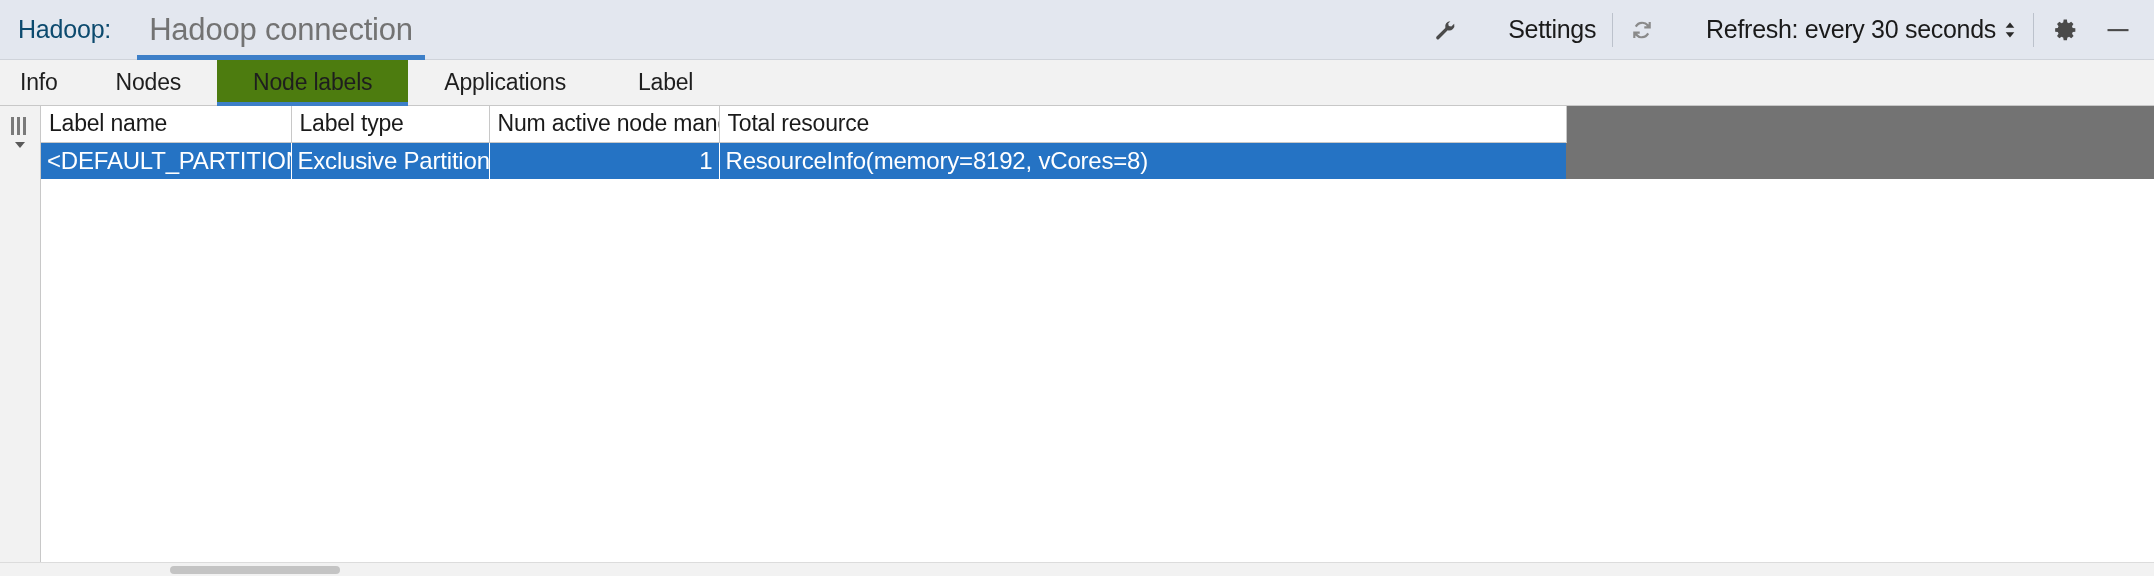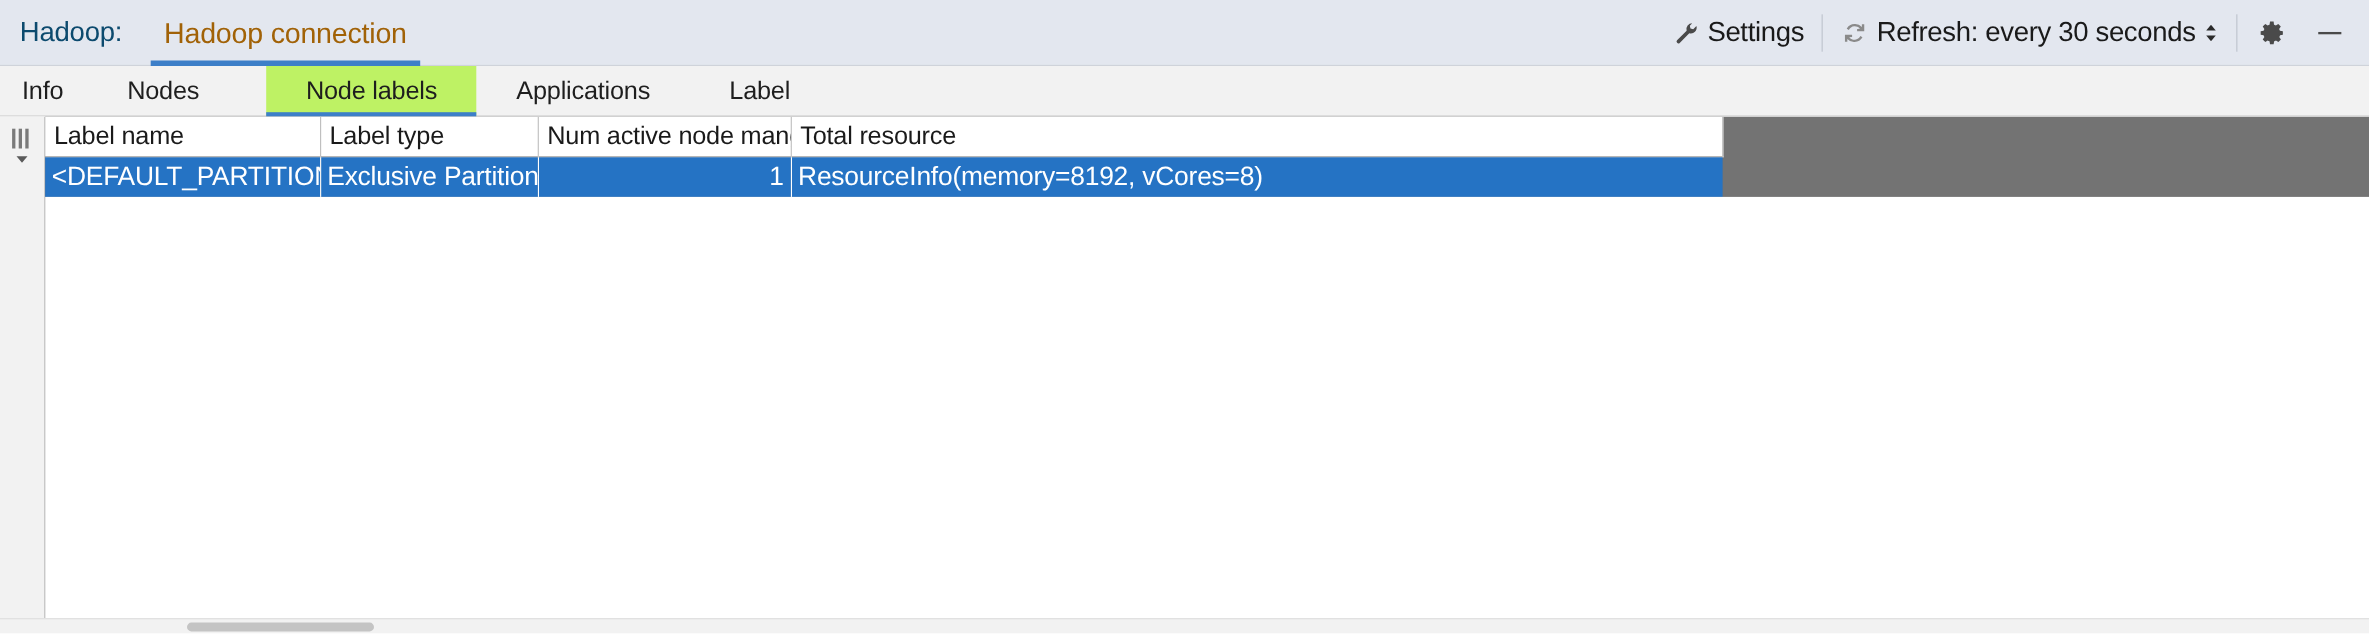--- a/index.html
+++ b/index.html
@@ -45,22 +45,22 @@
 
   .content-tab {
     margin-left: 26px;
     height: 60px;
     display: flex;
     align-items: center;
     padding: 0 12px;
     position: relative;
   }
   .content-tab-label {
-    font-size: 26px;
-    color: #a16207;
+    font-size: 31px;
+    color: #737373;
     letter-spacing: -0.2px;
     text-align: right;
   }
   .content-tab::after {
     content: "";
     position: absolute;
     left: 0; right: 0; bottom: 0;
     height: 5px;
     background: #3d7fc8;
   }
@@ -92,20 +92,21 @@
     align-items: center;
     gap: 7px;
     cursor: default;
   }
 
   .tb-text {
     font-size: 25px;
     color: #1a1a1a;
     letter-spacing: -0.3px;
     white-space: nowrap;
+    margin-left: 44px;
   }
 
   .icon-svg { display: block; }
 
   .icon-btn {
     width: 40px;
     height: 40px;
     display: flex;
     align-items: center;
     justify-content: center;
@@ -128,22 +129,21 @@
     padding: 0 36px;
     font-size: 23px;
     color: #1e1e1e;
     position: relative;
     letter-spacing: -0.2px;
     white-space: nowrap;
   }
   .tab:first-child { padding-left: 20px; padding-right: 22px; }
 
   .tab.active {
-    background: #bef264;
-    margin-left: 25px;
+    background: #4d7c0f;
   }
   .tab.active::after {
     content: "";
     position: absolute;
     left: 0; right: 0; bottom: -1px;
     height: 4px;
     background: #3d7fc8;
   }
 
   

